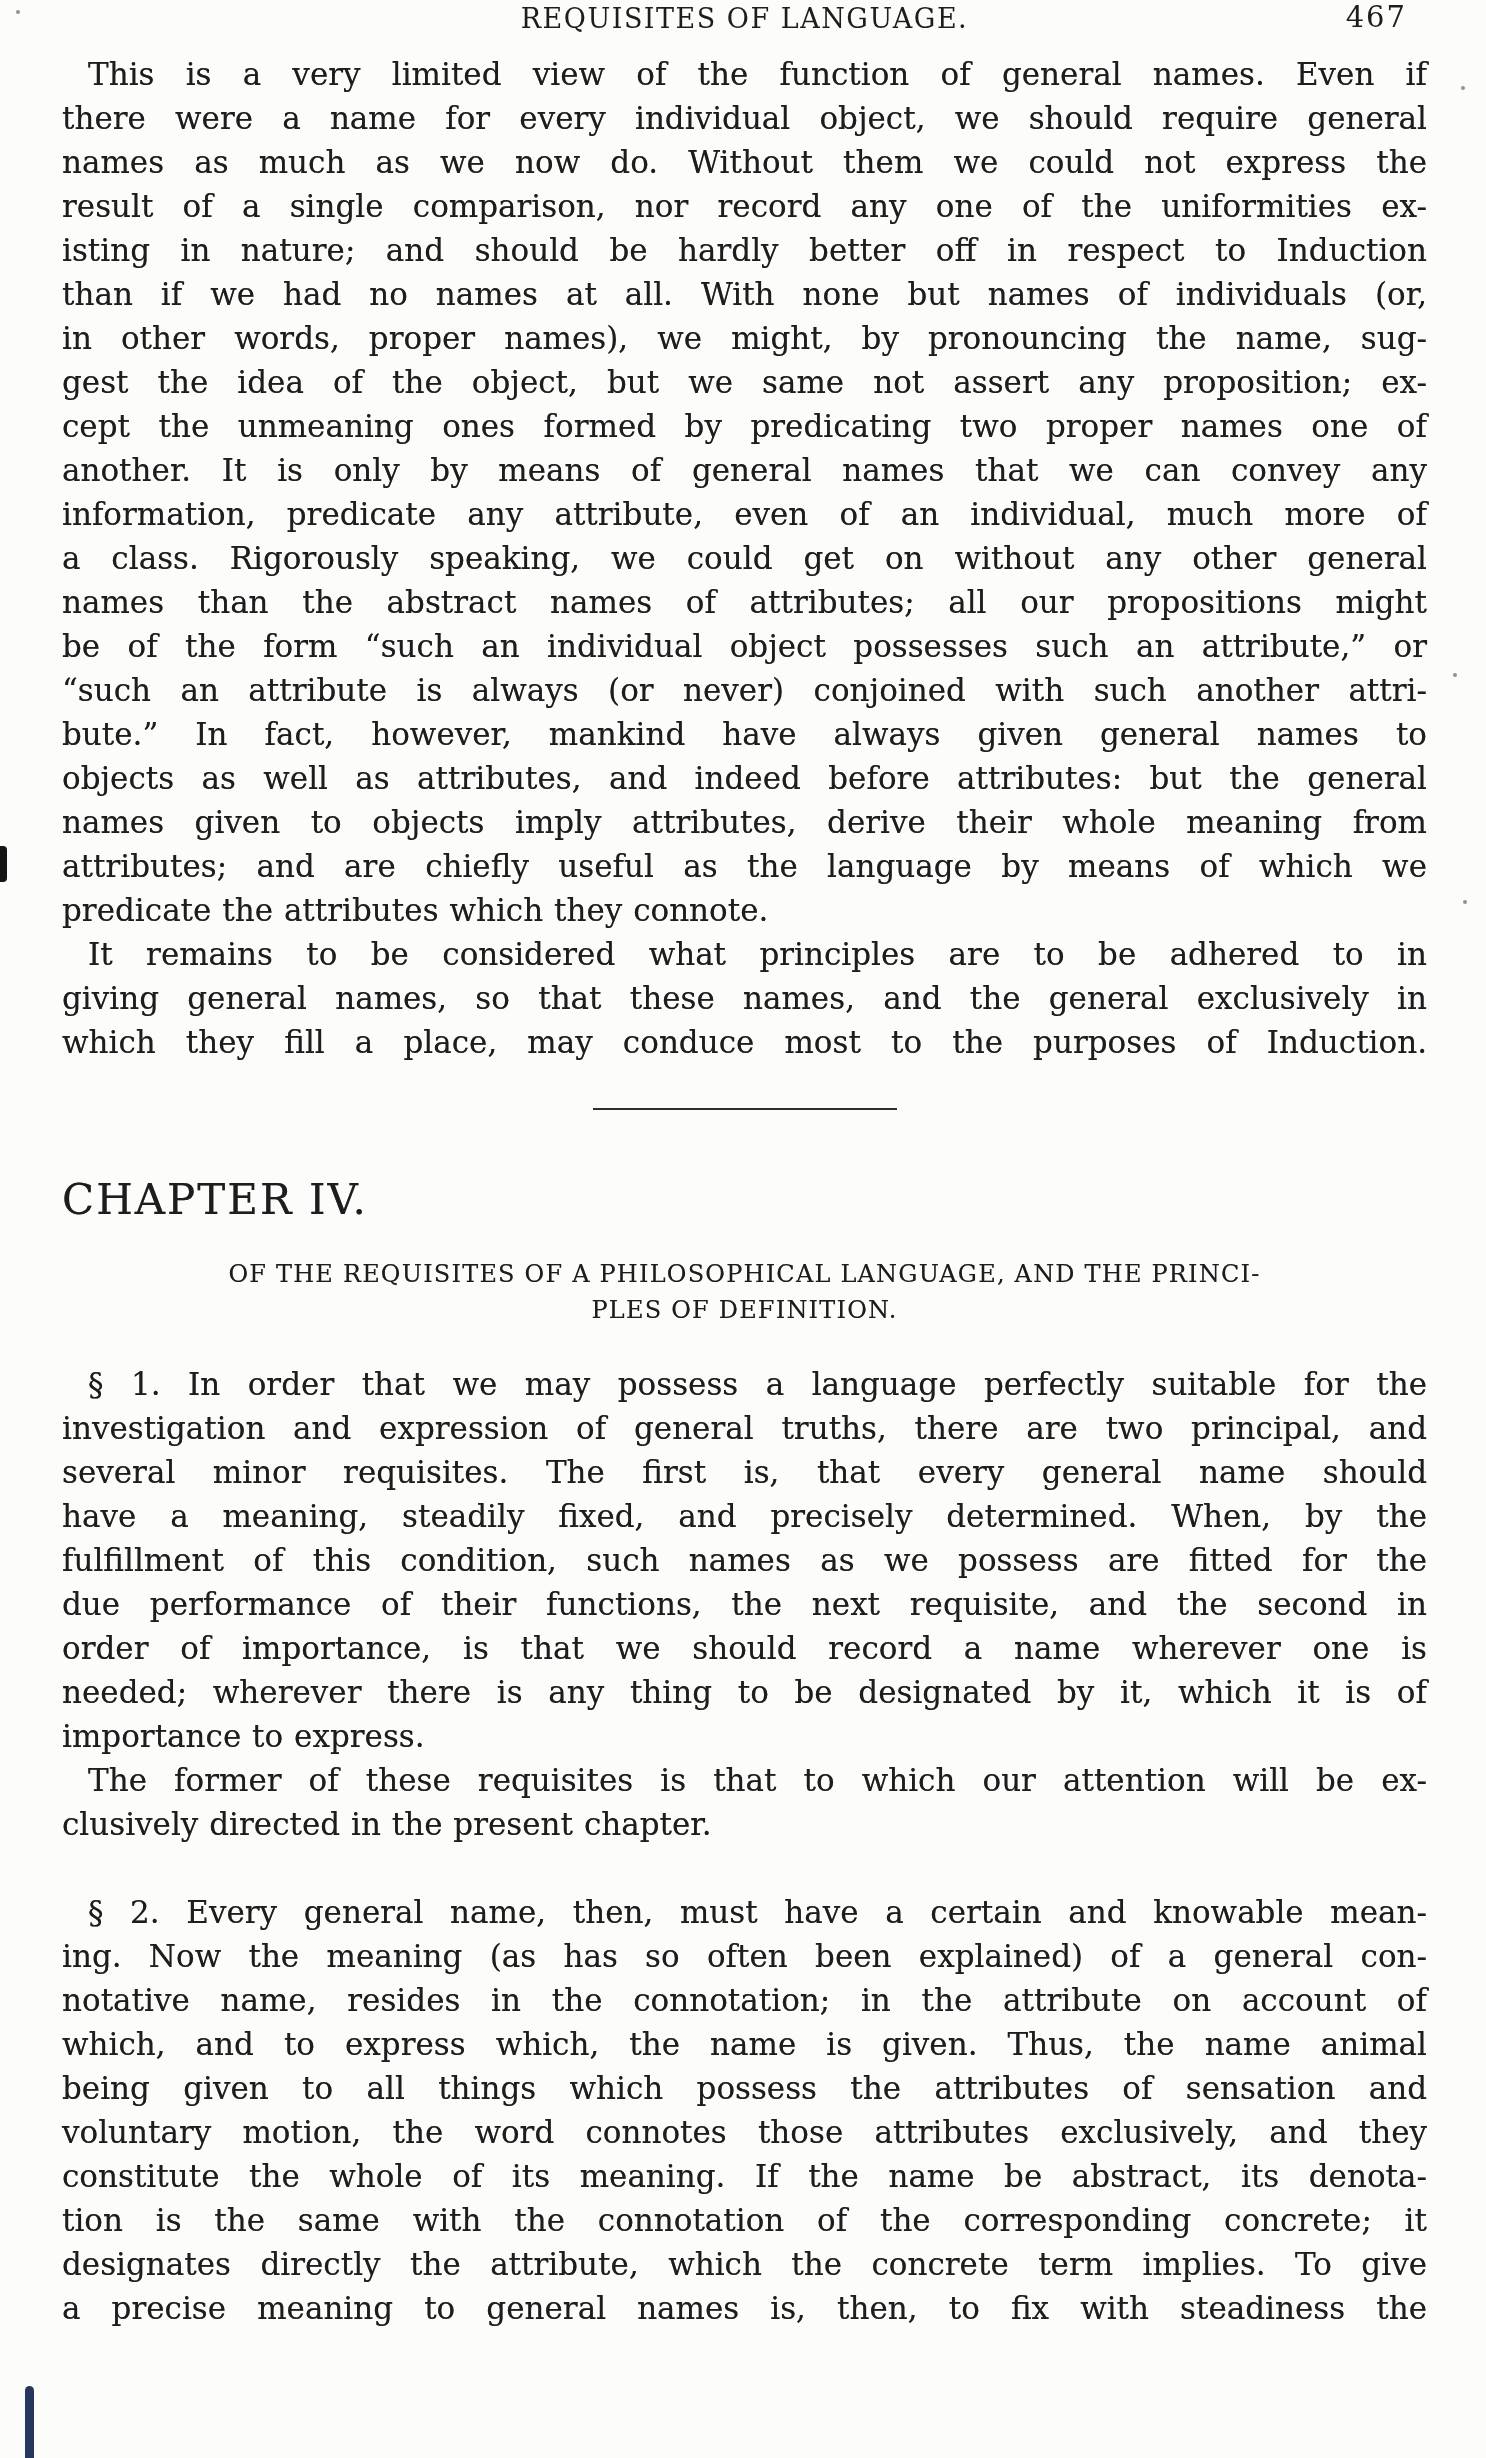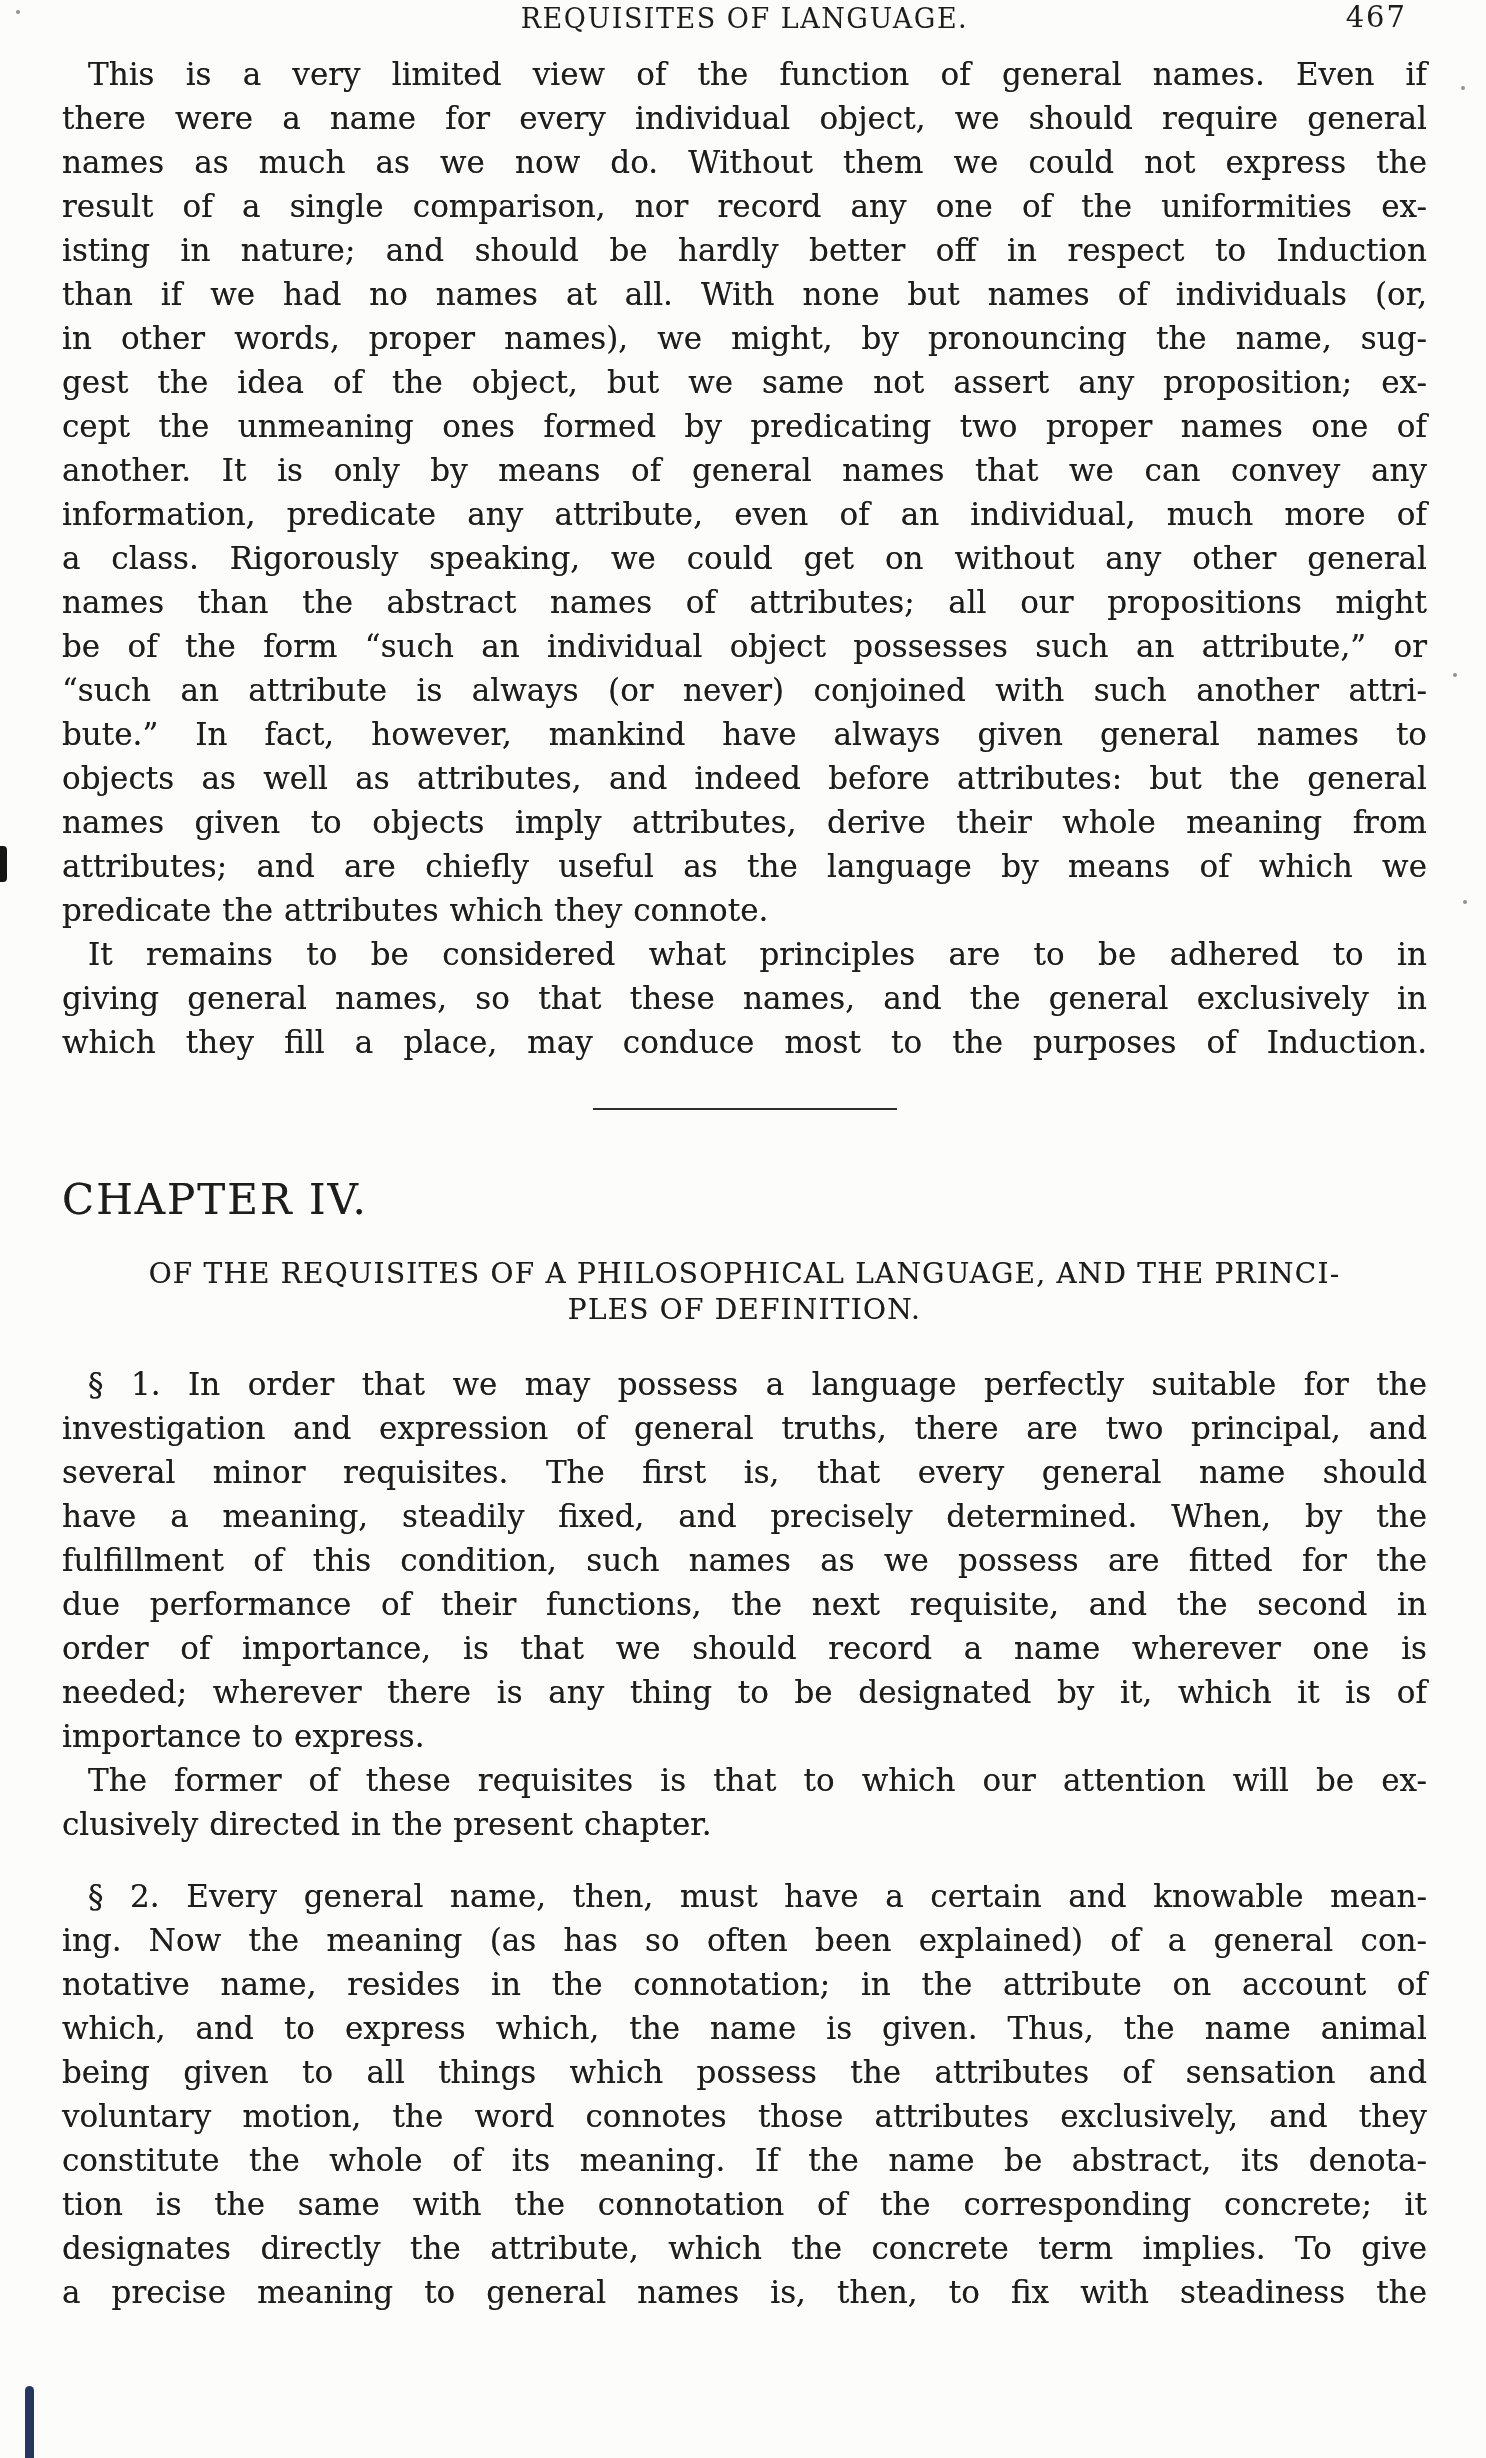--- a/index.html
+++ b/index.html
@@ -38,21 +38,21 @@
   }
   .page-num {
     position: absolute;
     right: 20px;
     top: -2px;
     font-size: 29px;
     letter-spacing: 2px;
   }
   
   .para { margin: 0; }
-  .para.gap-before { margin-top: 28px; }
+  .para.gap-before { margin-top: 44px; }
   .line {
     font-size: 31px;
     line-height: 44px;
     height: 44px;
     text-align: justify;
     text-align-last: justify;
     word-spacing: 1px;
     text-shadow: 0 0 0.4px rgba(20,20,20,0.55);
   }
   .line.indent { text-indent: 26px; }
@@ -72,21 +72,21 @@
     font-weight: normal;
     text-align: left;
     letter-spacing: 2px;
     text-shadow: 0 0 0.4px rgba(20,20,20,0.55);
   }
   .chapter-subtitle {
     margin-top: 30px;
   }
   .subtitle-line {
     text-align: center;
-    font-size: 28px;
+    font-size: 24px;
     line-height: 36px;
     letter-spacing: 1.2px;
     text-shadow: 0 0 0.3px rgba(20,20,20,0.5);
   }
   .body-paragraphs { margin-top: 34px; }
   
   .artifact-left {
     position: absolute;
     left: 0;
     top: 846px;

